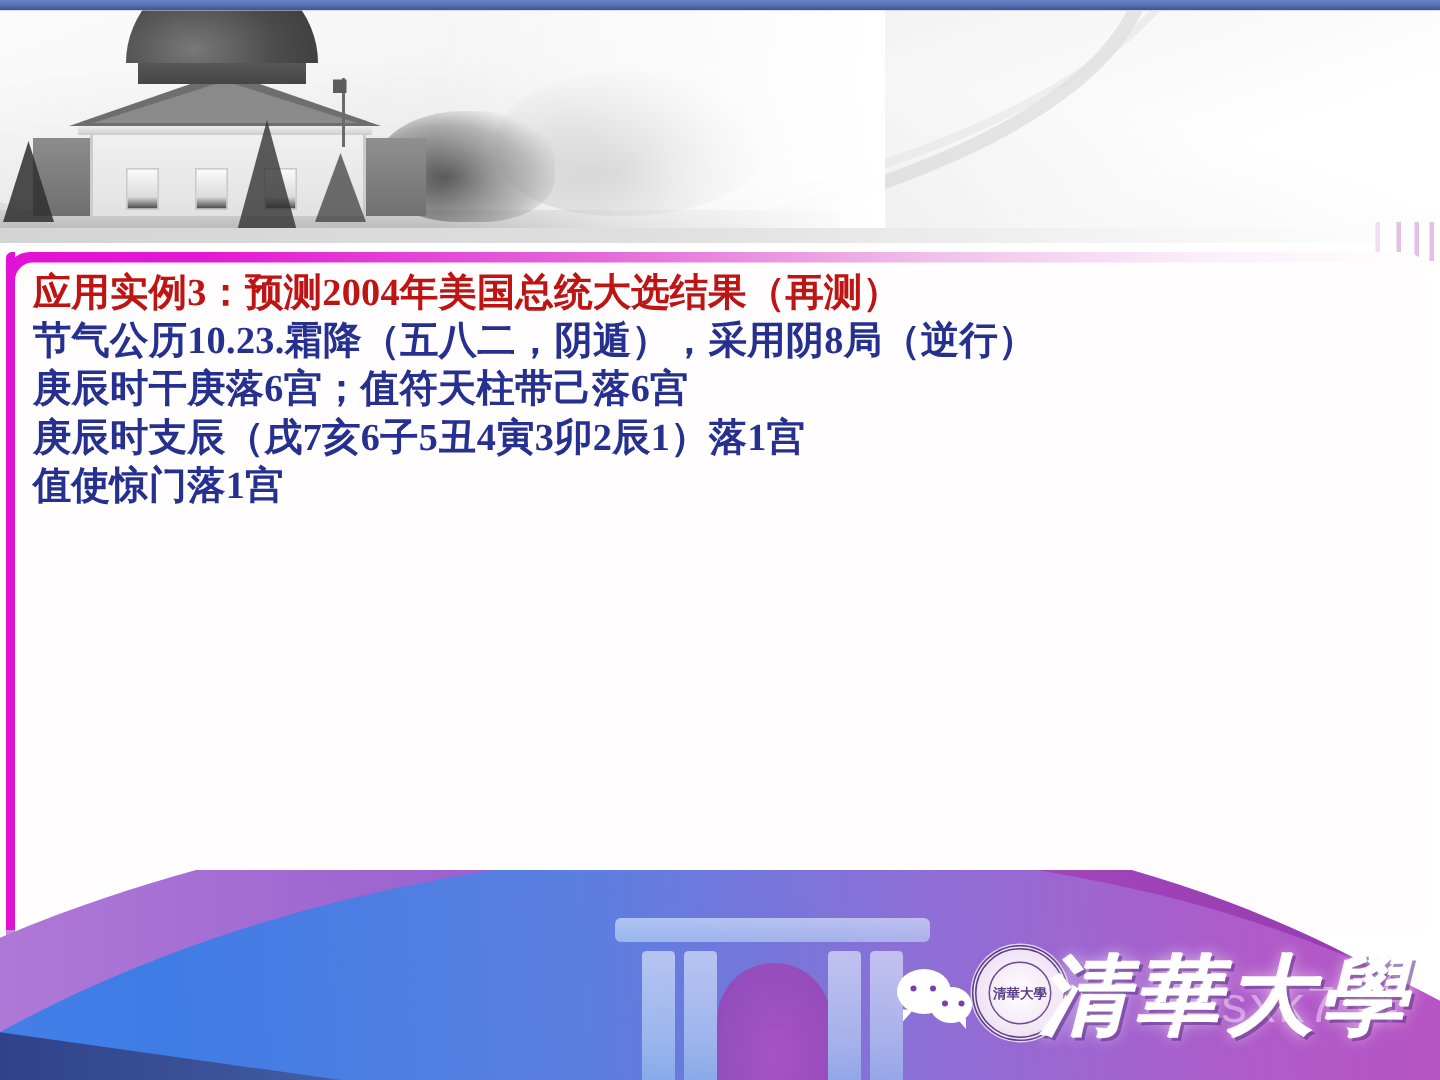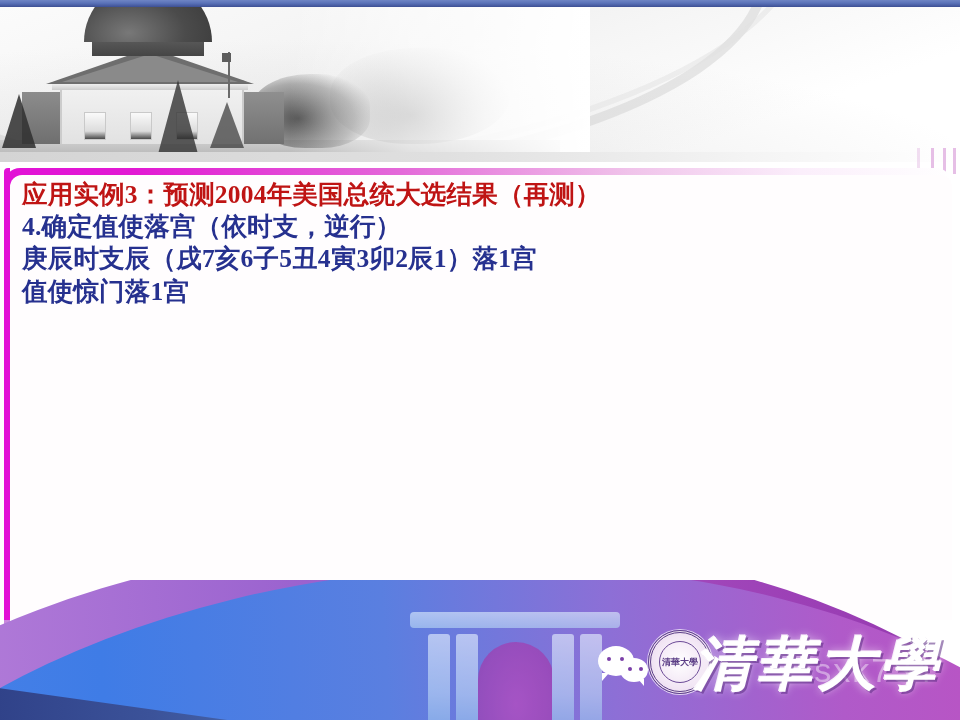--- a/index.html
+++ b/index.html
@@ -381,21 +381,22 @@
       <i style="right:14px"></i>
       <i style="right:26px"></i>
       <i style="right:40px;opacity:.5"></i>
   </div>
 
   <div class="frame-left-edge"></div>
   <div class="content-frame">
     <div class="content-inner">
       <div class="lines">
         <div class="line title">应用实例3：预测2004年美国总统大选结果（再测）</div>
-        <div class="line">4.确定值使落宫（依时支，逆行）</div>
+        <div class="line">节气公历10.23.霜降（五八二，阴遁），采用阴8局（逆行）</div>
+        <div class="line">庚辰时干庚落6宫；值符天柱带己落6宫</div>
         <div class="line">庚辰时支辰（戌7亥6子5丑4寅3卯2辰1）落1宫</div>
         <div class="line">值使惊门落1宫</div>
       </div>
     </div>
   </div>
 
   <div class="bottom">
     <div class="swoosh-lilac-edge"></div>
     <div class="swoosh-violet"></div>
     <div class="swoosh-blue"></div>

